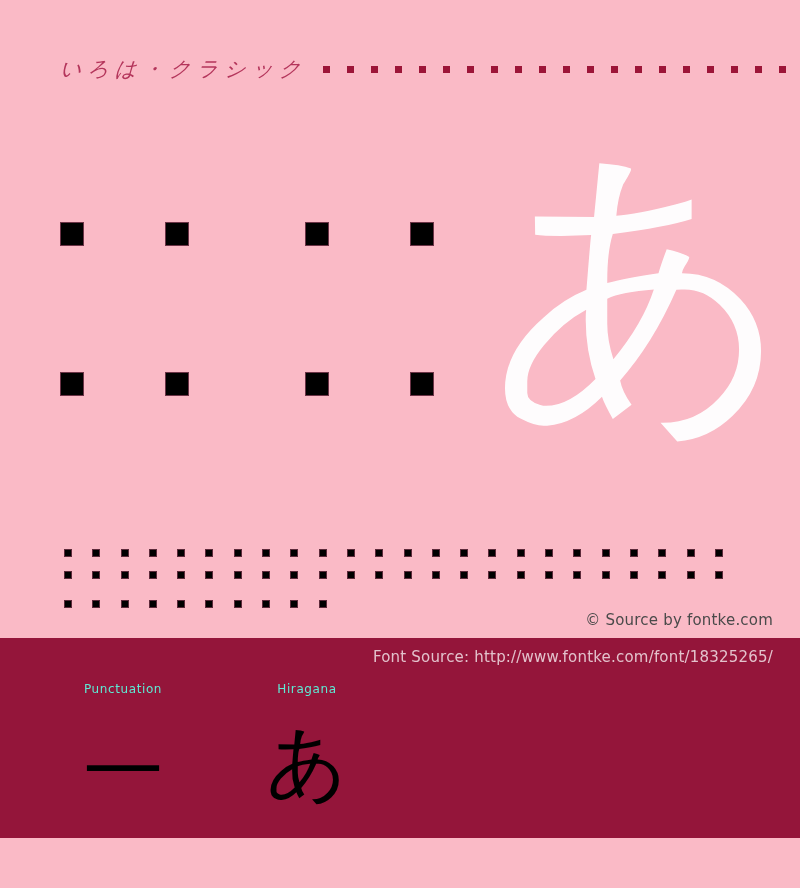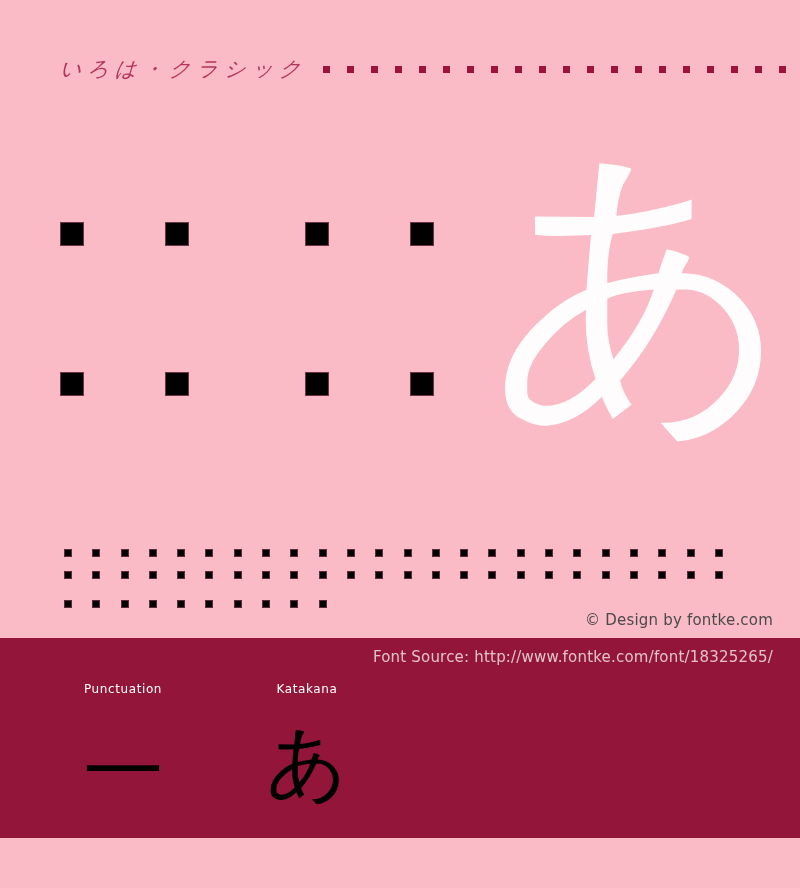--- a/index.html
+++ b/index.html
@@ -154,21 +154,21 @@
   #category-col-2 { left: 386px; }
 
   .category-label {
     position: absolute;
     top: 0;
     left: 0;
     width: 210px;
     text-align: center;
     font-family: "DejaVu Sans", sans-serif;
     font-size: 12px;
-    color: #ffffff;
+    color: #5eead4;
     letter-spacing: 0.6px;
   }
   .category-glyph {
     position: absolute;
     top: 26px;
     left: 0;
     width: 210px;
     text-align: center;
     font-family: "DejaVu Sans", sans-serif;
     font-size: 80px;
@@ -280,31 +280,31 @@
       <span class="small-dot" style="background: rgb(0, 0, 0);"></span>
       <span class="small-dot" style="background: rgb(0, 0, 0);"></span>
       <span class="small-dot" style="background: rgb(0, 0, 0);"></span>
       <span class="small-dot" style="background: rgb(0, 0, 0);"></span>
       <span class="small-dot" style="background: rgb(0, 0, 0);"></span>
       <span class="small-dot" style="background: rgb(0, 0, 0);"></span>
       <span class="small-dot" style="background: rgb(0, 0, 0);"></span>
       <span class="small-dot" style="background: rgb(0, 0, 0);"></span>
     </div>
 
-  <div id="copyright-line">© Design by fontke.com</div>
+  <div id="copyright-line">© Source by fontke.com</div>
 
   <div id="footer-panel">
 
     <div id="font-source-line">Font Source: http://www.fontke.com/font/18325265/</div>
 
     <div id="category-col-0" class="category-col">
       <div class="category-label">Punctuation</div>
       <div class="category-glyph">—</div>
     </div>
 
     <div id="category-col-1" class="category-col">
-      <div class="category-label">Katakana</div>
+      <div class="category-label">Hiragana</div>
       <div class="category-glyph">あ</div>
     </div>
 
 
   </div>
 </div>
 
 </body></html>

